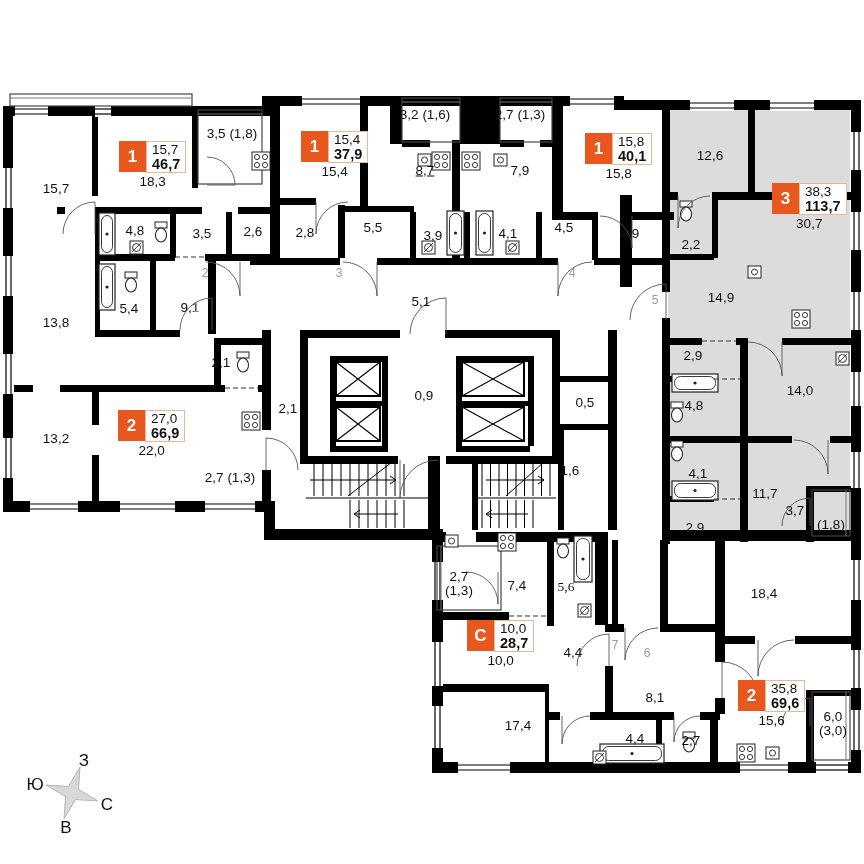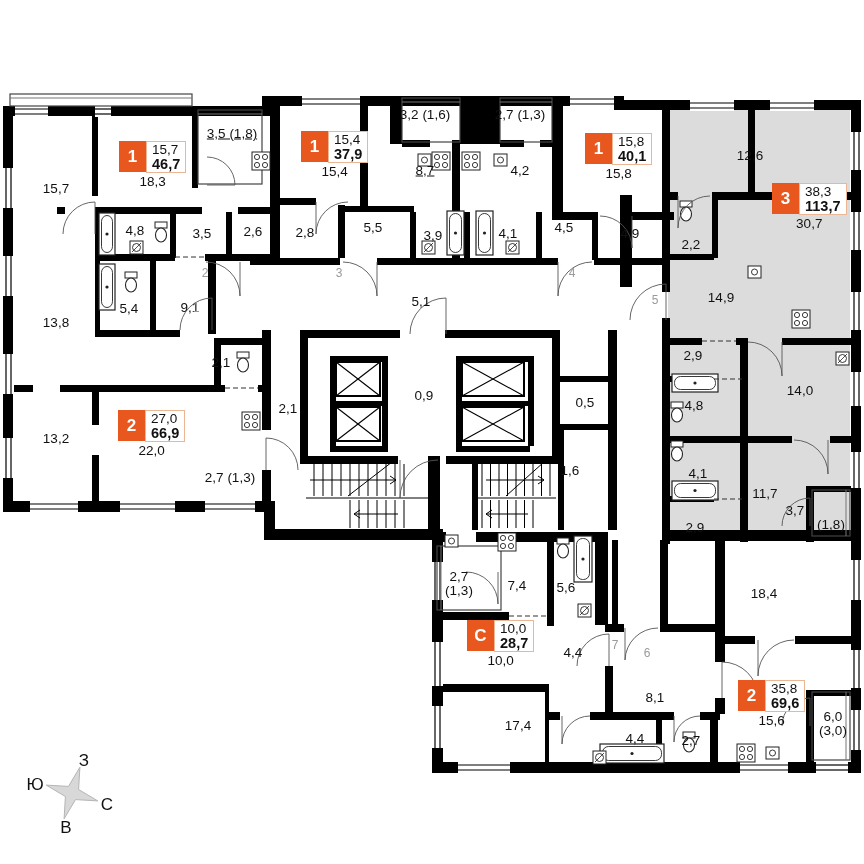--- a/index.html
+++ b/index.html
@@ -454,60 +454,60 @@
         <line x1="702" y1="341" x2="736" y2="341" stroke="#333" stroke-width="1" stroke-dasharray="5,3"></line>
         <line x1="714" y1="379" x2="742" y2="379" stroke="#333" stroke-width="1" stroke-dasharray="5,3"></line>
         <line x1="714" y1="499" x2="742" y2="499" stroke="#333" stroke-width="1" stroke-dasharray="5,3"></line>
       </g>
     <g id="g-compass">
         <path d="M79.9,767.2 L78.6,789.5 L97.8,800.9 L75.5,799.6 L64.1,818.8 L65.4,796.5 L46.2,785.1 L68.5,786.4 Z" fill="#d8d8d8" stroke="#b5b5b5" stroke-width="1"></path>
       </g>
   </svg>
   <div id="labels">
       <div class="room-label" style="left: 56px; top: 188px;">15,7</div>
-      <div class="room-label" style="left: 232px; top: 133px; text-decoration: underline;">3,5 (1,8)</div>
+      <div class="room-label" style="left: 232px; top: 133px;">3,5 (1,8)</div>
       <div class="room-label" style="left: 135px; top: 230px;">4,8</div>
       <div class="room-label" style="left: 202px; top: 233px;">3,5</div>
       <div class="room-label" style="left: 253px; top: 231px;">2,6</div>
       <div class="room-label" style="left: 129px; top: 308px;">5,4</div>
       <div class="room-label" style="left: 167px; top: 307px; margin-left: 23px;">9,1</div>
       <div class="room-label" style="left: 56px; top: 322px;">13,8</div>
       <div class="room-label" style="left: 56px; top: 438px;">13,2</div>
       <div class="room-label" style="left: 221px; top: 362px;">2,1</div>
       <div class="room-label" style="left: 230px; top: 477px;">2,7 (1,3)</div>
       <div class="room-label" style="left: 425px; top: 114px;">3,2 (1,6)</div>
       <div class="room-label" style="left: 520px; top: 114px;">2,7 (1,3)</div>
       <div class="room-label" style="left: 425px; top: 170px; text-decoration: underline;">8,7</div>
-      <div class="room-label" style="left: 520px; top: 170px;">4,2</div>
+      <div class="room-label" style="left: 520px; top: 170px;">7,9</div>
       <div class="room-label" style="left: 305px; top: 232px;">2,8</div>
       <div class="room-label" style="left: 373px; top: 227px;">5,5</div>
       <div class="room-label" style="left: 433px; top: 235px;">3,9</div>
       <div class="room-label" style="left: 508px; top: 233px;">4,1</div>
       <div class="room-label" style="left: 564px; top: 227px;">4,5</div>
       <div class="room-label" style="left: 630px; top: 233px;">4,9</div>
-      <div class="room-label" style="left: 710px; top: 155px; margin-left: 40px;">12,6</div>
+      <div class="room-label" style="left: 710px; top: 155px;">12,6</div>
       <div class="room-label" style="left: 691px; top: 238px; margin-top: 6px;">2,2</div>
       <div class="room-label" style="left: 721px; top: 297px;">14,9</div>
       <div class="room-label" style="left: 693px; top: 355px;">2,9</div>
       <div class="room-label" style="left: 800px; top: 390px;">14,0</div>
       <div class="room-label" style="left: 694px; top: 405px;">4,8</div>
       <div class="room-label" style="left: 698px; top: 473px;">4,1</div>
       <div class="room-label" style="left: 765px; top: 493px;">11,7</div>
       <div class="room-label" style="left: 695px; top: 527px;">2,9</div>
       <div class="room-label" style="left: 795px; top: 510px;">3,7</div>
       <div class="room-label" style="left: 831px; top: 524px;">(1,8)</div>
       <div class="room-label" style="left: 421px; top: 301px;">5,1</div>
       <div class="room-label" style="left: 424px; top: 395px;">0,9</div>
       <div class="room-label" style="left: 288px; top: 408px;">2,1</div>
       <div class="room-label" style="left: 585px; top: 402px;">0,5</div>
       <div class="room-label" style="left: 570px; top: 470px;">1,6</div>
       <div class="room-label" style="left: 459px; top: 576px;">2,7</div>
       <div class="room-label" style="left: 459px; top: 590px;">(1,3)</div>
       <div class="room-label" style="left: 517px; top: 585px;">7,4</div>
-      <div class="room-label" style="left: 566px; top: 587px;">5,6</div>
+      <div class="room-label" style="left: 566px; top: 587px; font-family: Liberation Serif, serif;">5,6</div>
       <div class="room-label" style="left: 573px; top: 652px;">4,4</div>
       <div class="room-label" style="left: 655px; top: 697px;">8,1</div>
       <div class="room-label" style="left: 518px; top: 725px;">17,4</div>
       <div class="room-label" style="left: 635px; top: 738px;">4,4</div>
       <div class="room-label" style="left: 691px; top: 740px;">2,7</div>
       <div class="room-label" style="left: 764px; top: 593px;">18,4</div>
       <div class="room-label" style="left: 833px; top: 716px;">6,0</div>
       <div class="room-label" style="left: 833px; top: 730px;">(3,0)</div>
       <div class="door-num" style="left: 196px; top: 308px;">1</div>
       <div class="door-num" style="left: 205px; top: 273px;">2</div>

